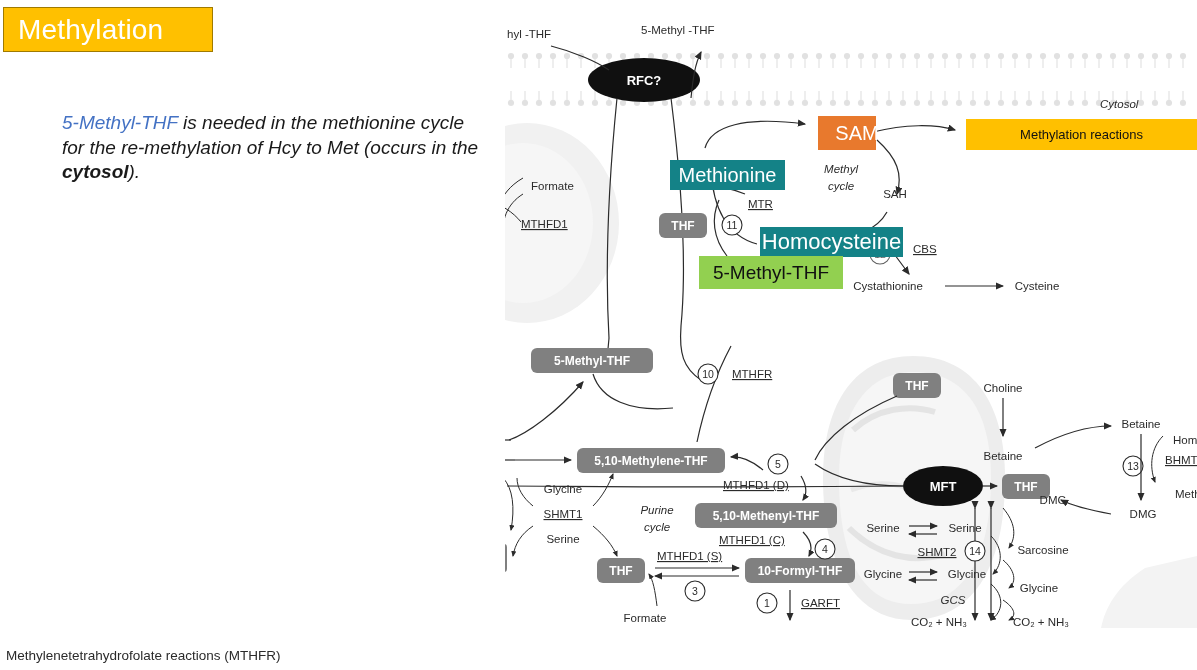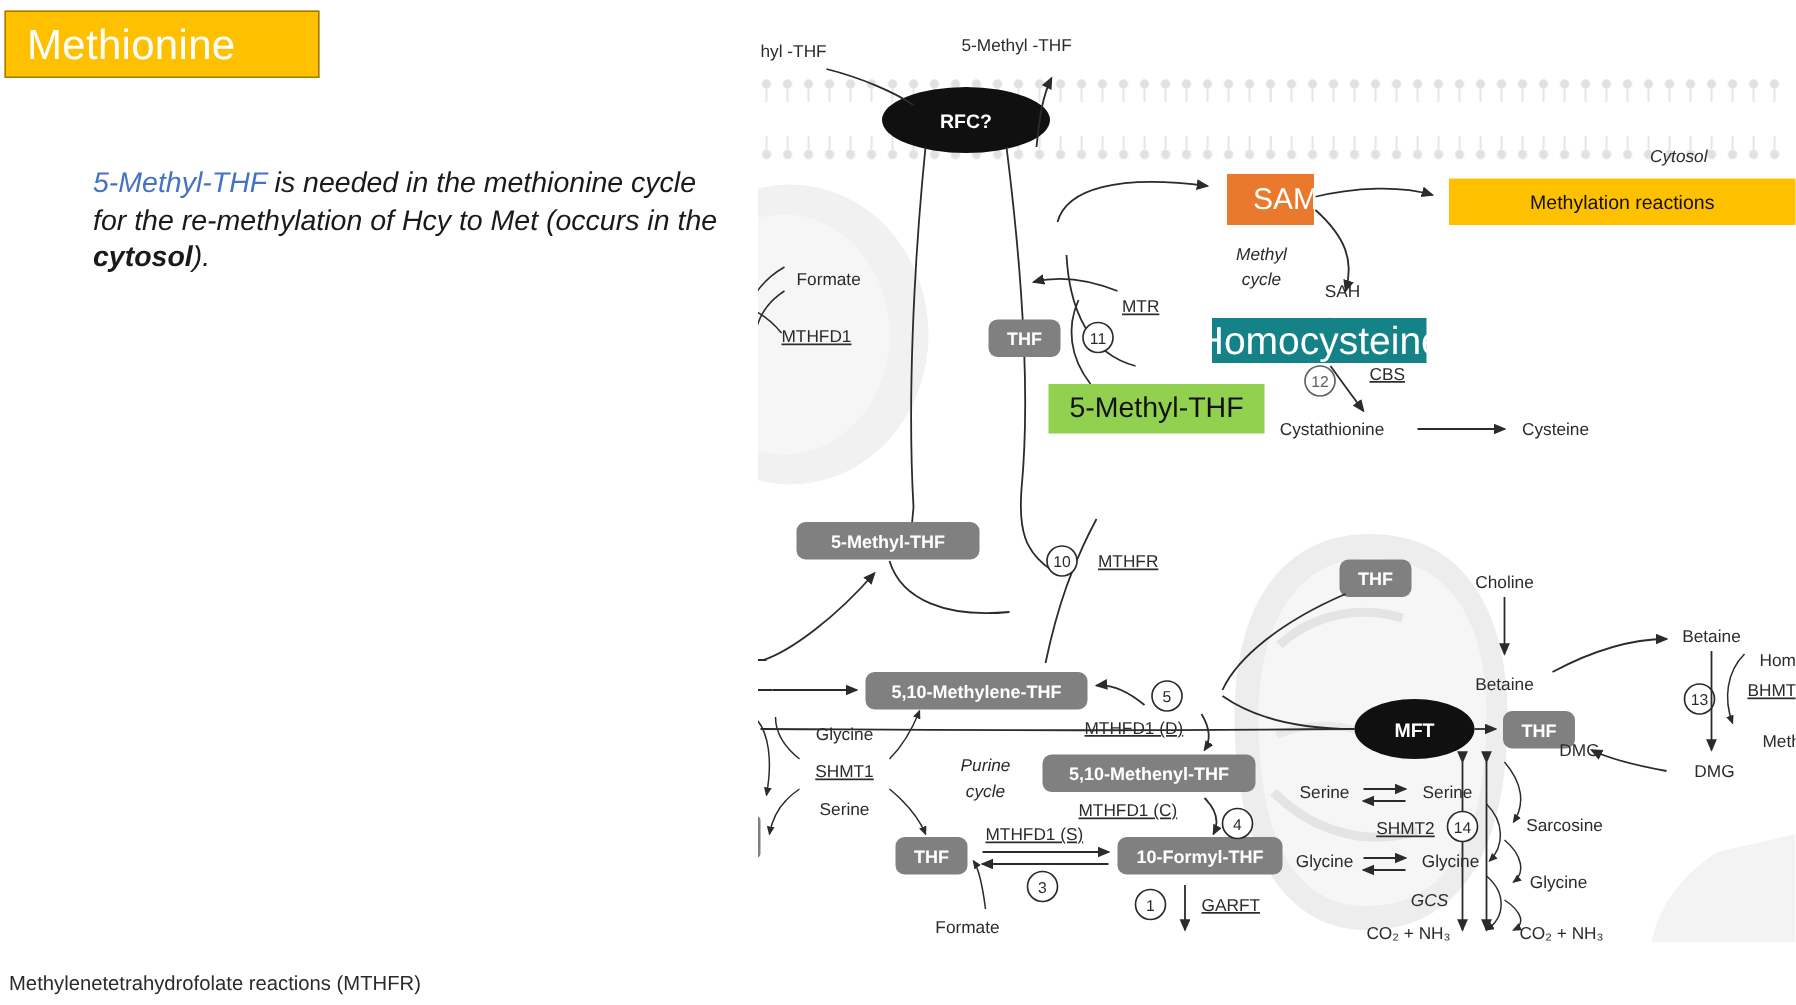--- a/index.html
+++ b/index.html
@@ -31,21 +31,21 @@
       justify-content:center;line-height:1;white-space:nowrap;}
   .hl.teal{background:#148287;color:#ffffff;}
   .hl.green{background:#92D050;color:#111111;}
   .hl.orange{background:#E8792D;color:#ffffff;}
   .hl.amber{background:#FFC000;color:#111111;}
 </style>
 </head>
 <body>
 
 <div id="title-box">
-  <span class="t">Methionine</span>
+  <span class="t">Methylation</span>
 </div>
 
 <div id="body-text">
   <span class="accent">5-Methyl-THF</span><span> is needed in the methionine cycle for the re-methylation of Hcy to Met (occurs in the </span><span class="strong">cytosol</span><span>).</span>
 </div>
 
 <div id="footnote">Methylenetetrahydrofolate reactions (MTHFR)</div>
 
 <div id="figure">
 
@@ -414,17 +414,18 @@
     <text class="pl" x="534" y="584" text-anchor="middle">Glycine</text>
     <path class="lnt" d="M498,500 C510,514 512,528 504,540" marker-end="url(#ahs)"></path>
     <path class="lnt" d="M498,552 C510,562 512,574 504,580" marker-end="url(#ahs)"></path>
     <path class="lnt" d="M498,592 C510,600 512,608 504,612" marker-end="url(#ahs)"></path>
   </svg>
 
   <div class="hl orange" style="left:313px;top:108px;width:58px;height:34px;font-size:20px;padding-left:20px;">SAM</div>
 
   <div class="hl amber" style="left:461px;top:111px;width:231px;height:31px;font-size:13px;">Methylation reactions</div>
 
-
-  <div class="hl teal" style="left:255px;top:204px;width:143px;height:30px;font-size:26px;margin-left:48px;">Homocysteine</div>
+  <div class="hl teal" style="left:165px;top:152px;width:115px;height:30px;font-size:20px;">Methionine</div>
+
+  <div class="hl teal" style="left:255px;top:219px;width:143px;height:30px;font-size:22px;">Homocysteine</div>
 
   <div class="hl green" style="left:194px;top:248px;width:144px;height:33px;font-size:19px;">5-Methyl-THF</div>
 </div>
 
 </body></html>

